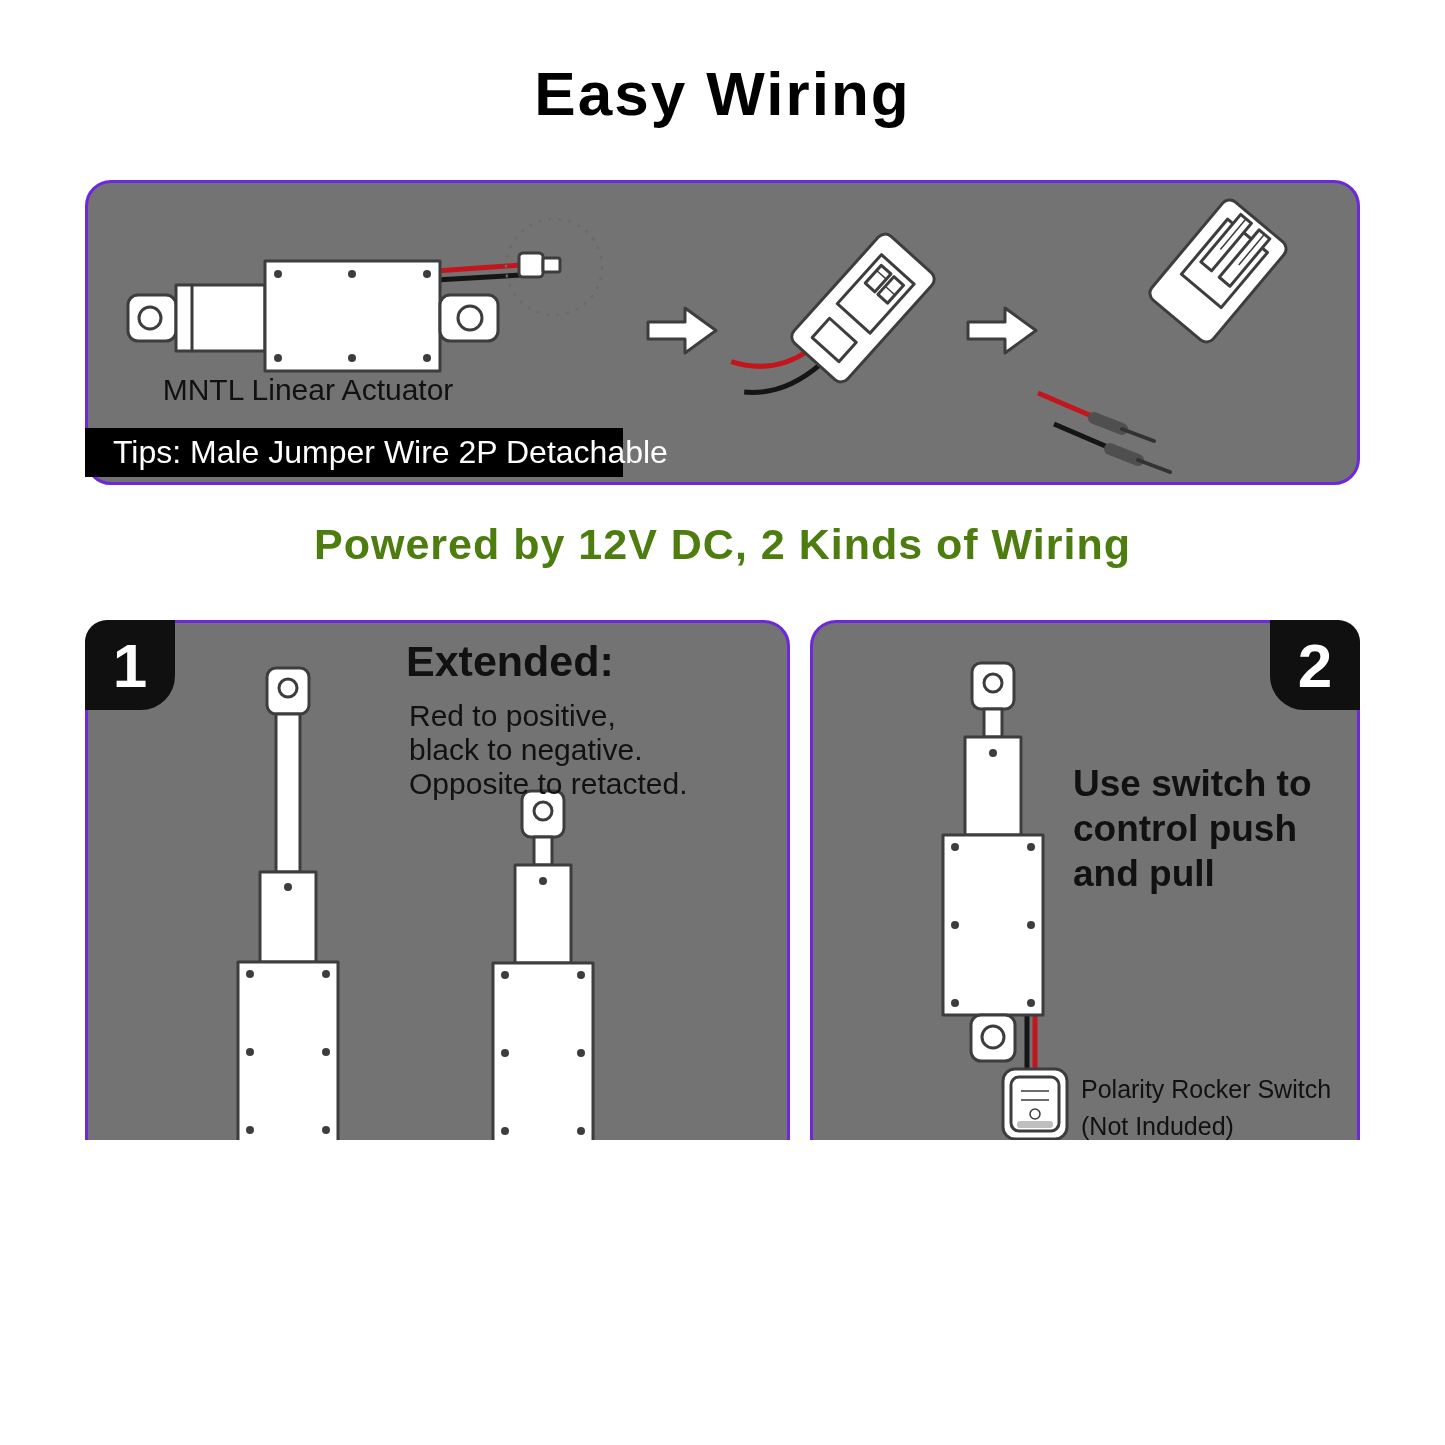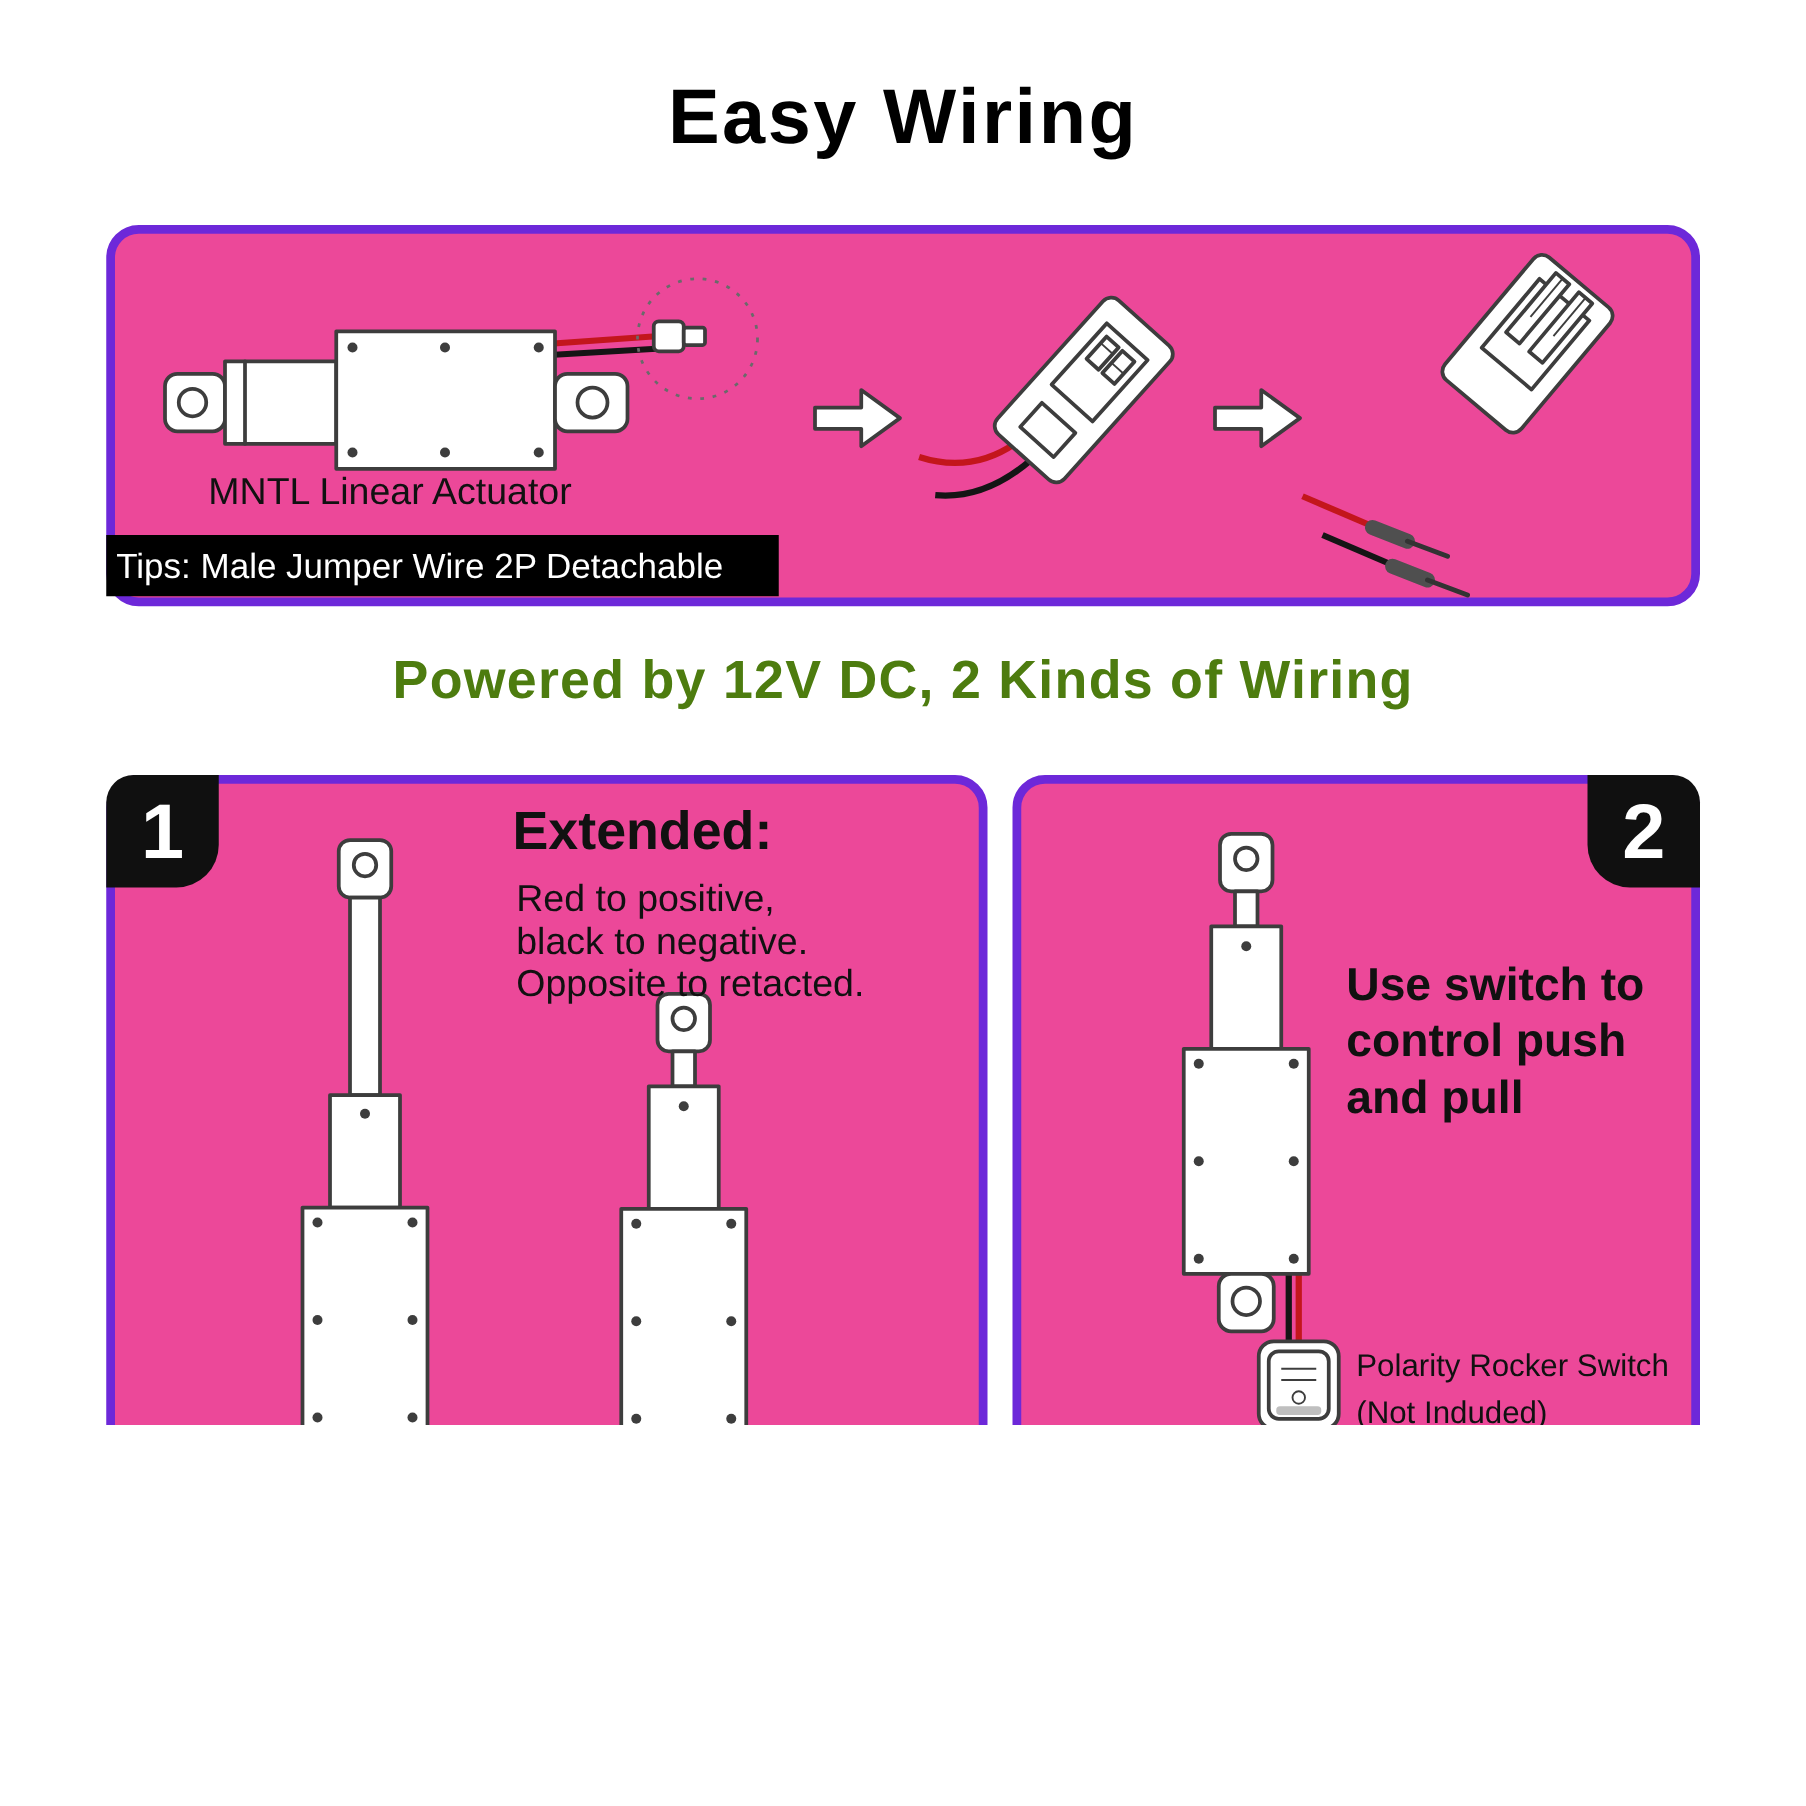--- a/index.html
+++ b/index.html
@@ -5,35 +5,35 @@
   * { margin:0; padding:0; box-sizing:border-box; }
   html,body { background:#ffffff; }
   body { font-family:"Liberation Sans", sans-serif; color:#111; }
   #canvas { position:relative; width:1445px; height:1140px; background:#fff; overflow:hidden; }
 
   .title { position:absolute; top:58px; left:0; width:100%; text-align:center;
            font-size:62px; font-weight:bold; letter-spacing:2px; color:#000; }
   .subtitle { position:absolute; top:520px; left:0; width:100%; text-align:center;
               font-size:43px; font-weight:bold; letter-spacing:1px; color:#4d7c0f; }
 
-  .panel { position:absolute; border:7px solid #6d28d9; border-radius:26px; background:#ec4899; }
+  .panel { position:absolute; border:3px solid #6d28d9; border-radius:26px; background:#737373; }
   #top-box { left:85px; top:180px; width:1275px; height:305px; }
   #box1 { left:85px; top:620px; width:705px; height:735px; }
   #box2 { left:810px; top:620px; width:550px; height:735px; }
   .panel > svg { position:absolute; left:0; top:0; }
 
   .badge { position:absolute; width:90px; height:90px; background:var(--badge-bg,#000);
            color:var(--badge-fg,#fff); font-size:62px; font-weight:bold;
            display:flex; align-items:center; justify-content:center; z-index:3; }
   #badge1 { left:85px; top:620px; border-radius:22px 0 34px 0; }
   #badge2 { left:1270px; top:620px; border-radius:0 22px 0 34px; }
 
   .banner { position:absolute; left:85px; top:428px; width:538px; height:49px;
             background:var(--banner-bg,#000); color:var(--banner-fg,#fff);
-            font-size:28px; line-height:49px; padding-left:8px; z-index:2; white-space:nowrap; }
+            font-size:32px; line-height:49px; padding-left:28px; z-index:2; white-space:nowrap; }
 
   .act-label { position:absolute; left:20px; top:190px; width:400px; text-align:center; font-size:30px; }
 
   .h-extended { position:absolute; left:318px; top:14px; font-size:43px; font-weight:bold; }
   .desc { position:absolute; left:321px; font-size:30px; }
   .h-switch { position:absolute; left:260px; font-size:37px; font-weight:bold; }
   .sw-label { position:absolute; left:268px; font-size:25px; }
 
   .sign { position:absolute; transform:translate(-50%,-50%); font-weight:bold;
           font-size:48px; color:#1a1a1a; z-index:2; }

